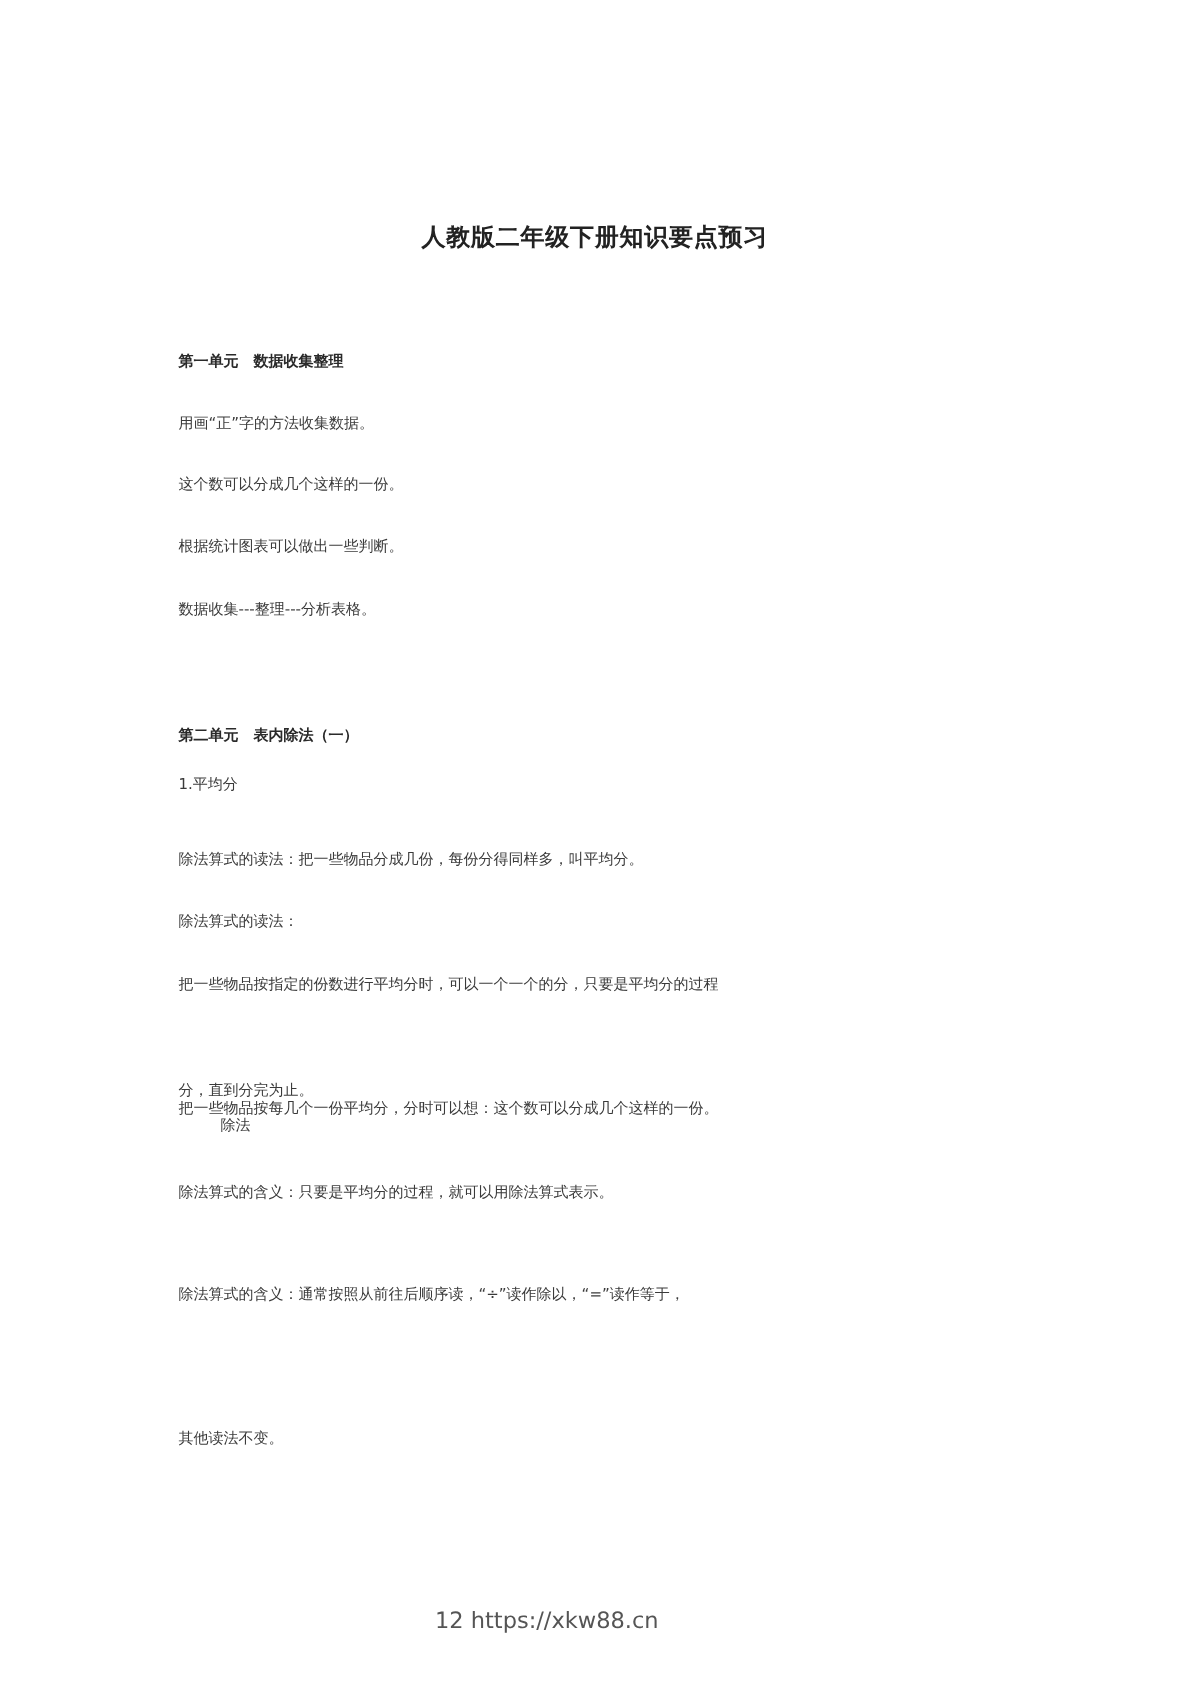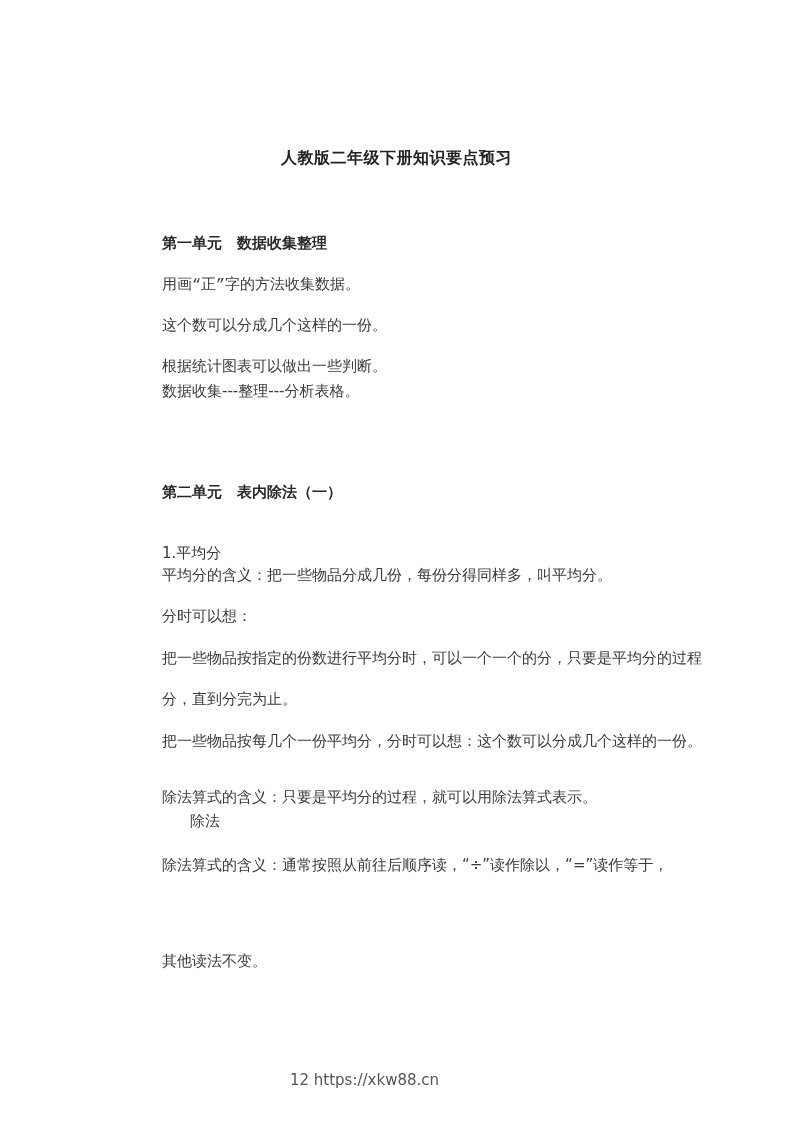--- a/index.html
+++ b/index.html
@@ -7,49 +7,48 @@
       width: 793px; height: 1122px; position: relative; overflow: hidden;
       font-family: "DejaVu Sans", "Liberation Sans", sans-serif;
       color: #333333;
     }
     .title {
       position: absolute; left: 0; width: 793px; top: 148px;
       text-align: center; font-size: 16px; font-weight: bold; color: #222222;
       letter-spacing: 0.5px;
     }
     .line {
-      position: absolute; left: 119px; font-size: 15px; white-space: nowrap;
+      position: absolute; left: 119px; font-size: 10px; white-space: nowrap;
       color: #3a3a3a;
-      margin-left: 43px;
     }
     .heading { font-weight: bold; color: #2a2a2a; }
     .footer {
       position: absolute; left: 0; width: 729px; top: 1071px;
       text-align: center; font-size: 15px; color: #555555;
     }
   </style>
 </head>
 <body>
 
 <div class="title">人教版二年级下册知识要点预习</div>
 
 <div class="line heading" style="top:234px;">第一单元　数据收集整理</div>
-<div class="line" style="top:275px;font-family:Liberation Mono, monospace;">用画“正”字的方法收集数据。</div>
+<div class="line" style="top:275px;">用画“正”字的方法收集数据。</div>
 <div class="line" style="top:316px;">这个数可以分成几个这样的一份。</div>
 <div class="line" style="top:357px;">根据统计图表可以做出一些判断。</div>
-<div class="line" style="top:382px;">数据收集---整理---分析表格。</div>
+<div class="line" style="top:399px;">数据收集---整理---分析表格。</div>
 
 <div class="line heading" style="top:483px;">第二单元　表内除法（一）</div>
-<div class="line" style="top:544px;">1.平均分</div>
-<div class="line" style="top:566px;">平均分的含义：把一些物品分成几份，每份分得同样多，叫平均分。</div>
-<div class="line" style="top:607px;">分时可以想：</div>
+<div class="line" style="top:516px;">1.平均分</div>
+<div class="line" style="top:566px;">除法算式的读法：把一些物品分成几份，每份分得同样多，叫平均分。</div>
+<div class="line" style="top:607px;">除法算式的读法：</div>
 <div class="line" style="top:649px;">把一些物品按指定的份数进行平均分时，可以一个一个的分，只要是平均分的过程</div>
-<div class="line" style="top:690px;">分，直到分完为止。</div>
+<div class="line" style="top:720px;">分，直到分完为止。</div>
 <div class="line" style="top:732px;">把一些物品按每几个一份平均分，分时可以想：这个数可以分成几个这样的一份。</div>
-<div class="line" style="top:812px;padding-left:28px;">除法</div>
+<div class="line" style="top:743px;padding-left:28px;">除法</div>
 <div class="line" style="top:788px;">除法算式的含义：只要是平均分的过程，就可以用除法算式表示。</div>
 <div class="line" style="top:856px;">除法算式的含义：通常按照从前往后顺序读，“÷”读作除以，“=”读作等于，</div>
 <div class="line" style="top:952px;">其他读法不变。</div>
 
 <div class="footer">
   <span>12</span>
   <span>https://xkw88.cn</span>
 </div>
 
 </body></html>

